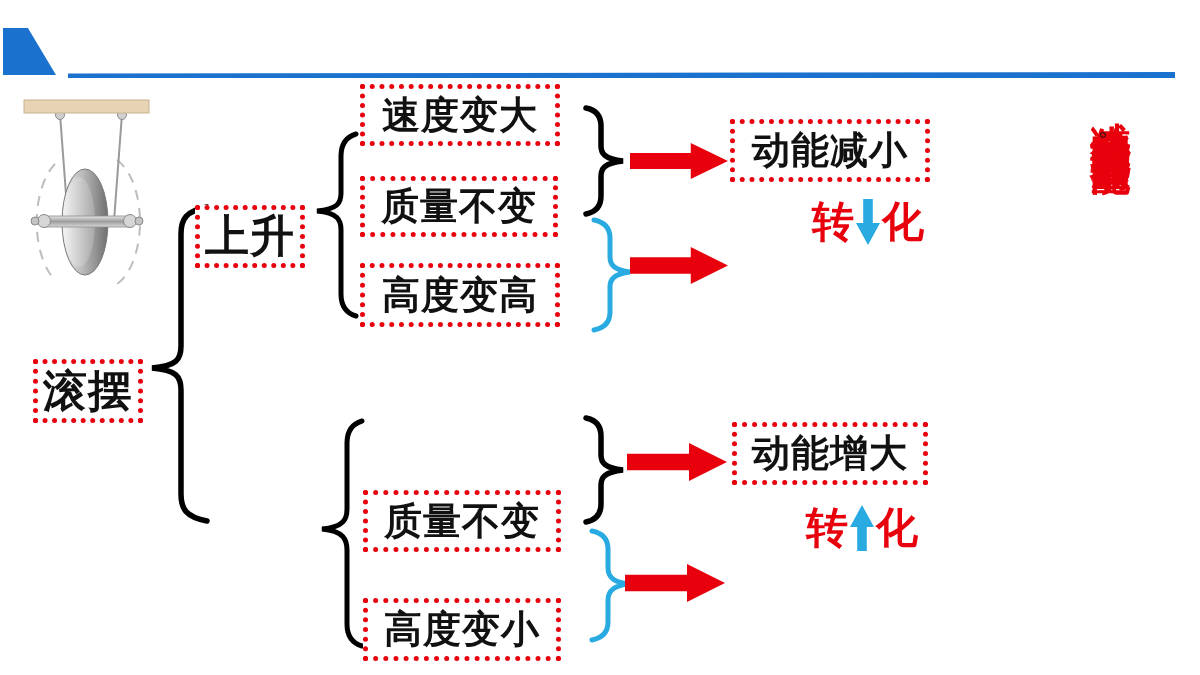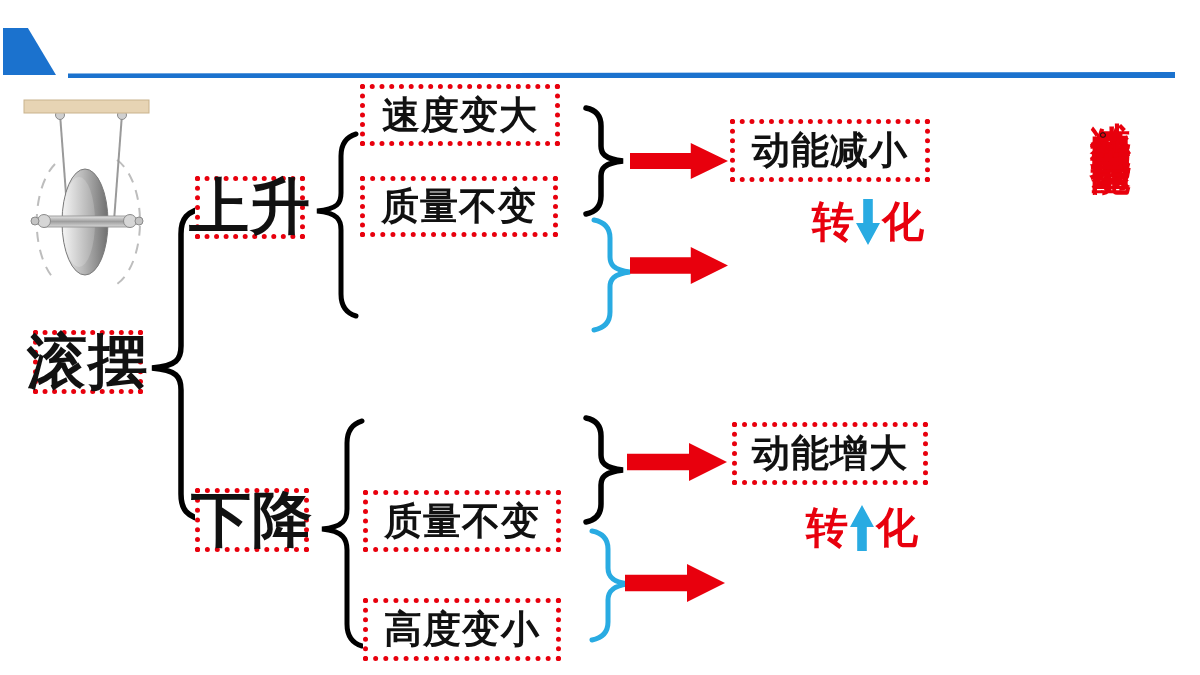--- a/index.html
+++ b/index.html
@@ -7,21 +7,21 @@
          font-family:"Liberation Sans",sans-serif;color:#111;}
   
   .deco-trapezoid{position:absolute;left:3px;top:28px;width:53px;height:47px;background:#1b72ce;
          clip-path:polygon(0 0,47% 0,100% 100%,0 100%);}
   .deco-topbar{position:absolute;left:68px;top:72px;width:1107px;height:6px;background:#1b72ce;
          clip-path:polygon(0 25%,100% 0,100% 100%,0 100%);}
   
   .node{position:absolute;display:flex;align-items:center;justify-content:center;
         border:5px dotted #e8000d;background:#fff;box-sizing:border-box;
         font-size:38px;font-weight:600;color:#111;white-space:nowrap;letter-spacing:1px;}
-  .node.big{font-size:60px;}
+  .node.big{font-size:44px;margin-top:29px;}
   
   .arrow-right{position:absolute;background:#e8000d;
         clip-path:polygon(0 28%,62% 28%,62% 0,100% 50%,62% 100%,62% 72%,0 72%);}
   
   .transform{position:absolute;display:flex;align-items:center;gap:2px;
         font-size:42px;font-weight:700;color:#e8000d;}
   .blue-arrow{width:24px;height:46px;background:#29abe2;}
   .blue-arrow.down{clip-path:polygon(30% 0,70% 0,70% 52%,100% 52%,50% 100%,0 52%,30% 52%);}
   .blue-arrow.up{clip-path:polygon(50% 0,100% 48%,70% 48%,70% 100%,30% 100%,30% 48%,0 48%);}
   
@@ -90,43 +90,43 @@
   <svg class="brace" style="left:312px;top:125px;" width="52" height="200" viewBox="0 0 52 200">
     <path d="M 44,9 C 34,12 29,19 29,31 L 29,68 C 29,78 26,84 5,86 C 26,88 29,95 29,105 L 29,169 C 29,181 34,188 44,191" fill="none" stroke="#000" stroke-width="5" stroke-linecap="round"></path>
   </svg>
 
   <div class="node" style="left:360px;top:84px;width:200px;height:62px;">
     <span>速度变大</span>
   </div>
   <div class="node" style="left:360px;top:176px;width:198px;height:61px;">
     <span>质量不变</span>
   </div>
+  <div class="node" style="left:360px;top:263px;width:200px;height:64px;">
+    <span>高度变高</span>
+  </div>
 
   <svg class="brace" style="left:580px;top:104px;" width="50" height="114" viewBox="0 0 50 114">
     <path d="M 6,4 C 16,6 21,12 21,22 L 21,42 C 21,49 24,55 43,57 C 24,59 21,65 21,72 L 21,92 C 21,102 16,108 6,110" fill="none" stroke="#000" stroke-width="5.5" stroke-linecap="round"></path>
   </svg>
   <svg class="brace" style="left:588px;top:216px;" width="50" height="118" viewBox="0 0 50 118">
     <path d="M 6,4 C 16,6 22,12 22,22 L 22,41 C 22,48 25,54 42,56 C 25,58 22,64 22,71 L 22,96 C 22,106 16,112 6,114" fill="none" stroke="#29abe2" stroke-width="5" stroke-linecap="round"></path>
   </svg>
 
   <div class="arrow-right" style="left:630px;top:143px;width:98px;height:36px;"></div>
   <div class="arrow-right" style="left:630px;top:247px;width:98px;height:37px;"></div>
 
   <div class="node" style="left:730px;top:119px;width:200px;height:63px;font-family:Liberation Mono, monospace;">
     <span>动能减小</span>
   </div>
   <div class="transform" style="left:812px;top:194px;">
     <span>转</span>
     <span class="blue-arrow down"></span>
     <span>化</span>
   </div>
 
-  <div class="node big" style="left:195px;top:488px;width:114px;height:64px;">
-    <span>下降</span>
-  </div>
 
   <svg class="brace" style="left:316px;top:412px;" width="52" height="242" viewBox="0 0 52 242">
     <path d="M 46,9 C 36,12 31,19 31,31 L 31,97 C 31,107 28,115 6,117 C 28,119 31,128 31,138 L 31,212 C 31,224 36,231 46,234" fill="none" stroke="#000" stroke-width="5" stroke-linecap="round"></path>
   </svg>
 
   <div class="node" style="left:363px;top:490px;width:198px;height:62px;">
     <span>质量不变</span>
   </div>
   <div class="node" style="left:363px;top:598px;width:198px;height:63px;justify-content:center;">
     <span>高度变小</span>

